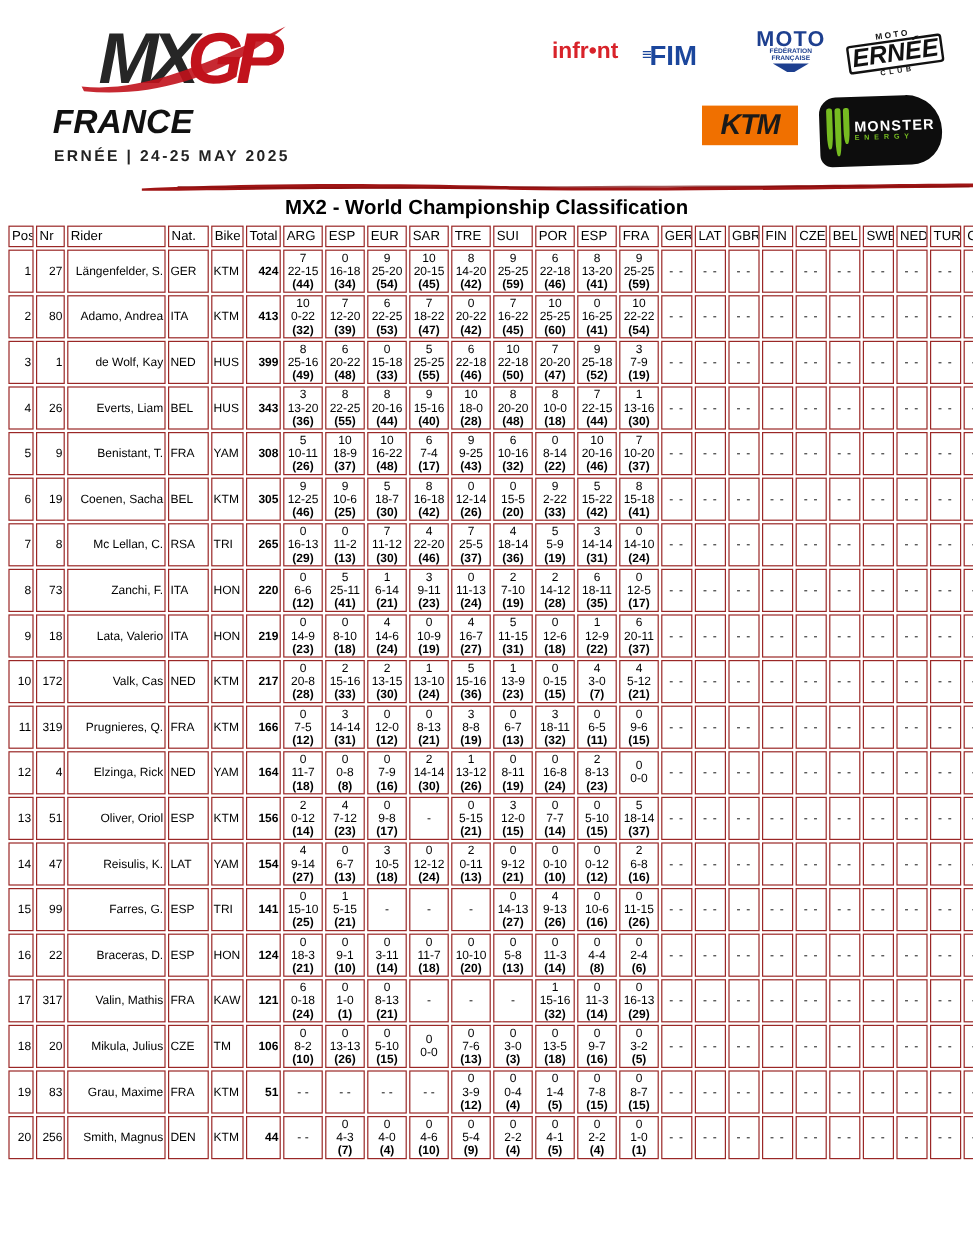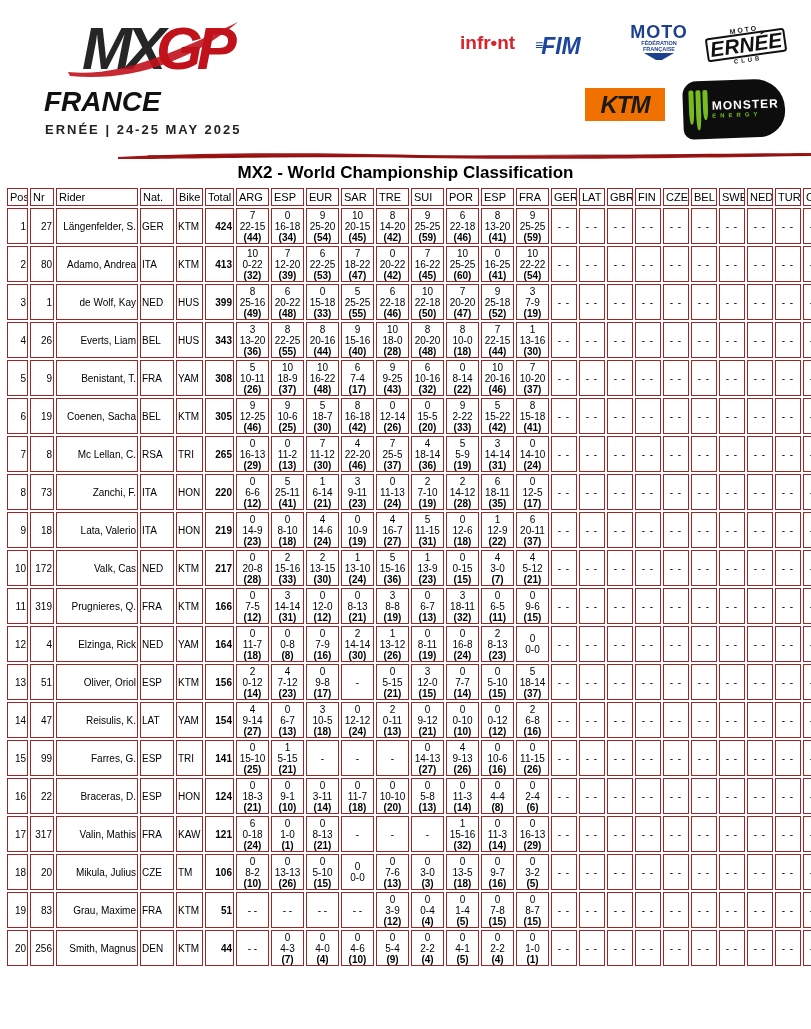--- a/index.html
+++ b/index.html
@@ -20,21 +20,21 @@
   }
   
   .hdr{position:absolute;left:0;top:0;width:811px;height:150px;}
   .mxgp{position:absolute;left:42px;top:14px;width:215px;height:70px;}
   .mxgp .mx{font-style:italic;font-weight:bold;font-size:60px;letter-spacing:-6px;color:#262626;margin-left:40px;}
   .mxgp .gp{font-style:italic;font-weight:bold;font-size:60px;letter-spacing:-6px;color:#c1121c;margin-left:-4px;text-align:center;}
   .mxgp svg.swoosh{position:absolute;left:18px;top:6px;width:200px;height:60px;pointer-events:none;}
   .event-name{position:absolute;left:44px;top:86px;font-size:28px;font-weight:bold;font-style:italic;letter-spacing:0px;color:#111;}
   .event-sub{position:absolute;left:45px;top:122px;font-size:13px;font-weight:bold;letter-spacing:2px;color:#222;}
   .sp-infront{position:absolute;left:460px;top:32px;font-size:19px;font-weight:bold;color:#d8232a;letter-spacing:0px;}
-  .sp-fim{position:absolute;left:535px;top:33px;font-size:23px;font-weight:bold;font-style:italic;color:var(--fim-blue);}
+  .sp-fim{position:absolute;left:535px;top:33px;font-size:23px;font-weight:bold;color:var(--fim-blue);}
   .sp-fim .wings{font-size:14px;letter-spacing:-2px;vertical-align:4px;}
   .sp-ffm{position:absolute;left:626px;top:24px;width:66px;text-align:center;color:var(--ffm-blue);}
   .sp-ffm .big{font-size:18px;font-weight:bold;letter-spacing:1px;line-height:16px;}
   .sp-ffm .small{font-size:5.5px;font-weight:bold;line-height:6px;}
   .sp-ffm .chev{width:30px;height:8px;margin:1px auto 0;border-left:12px solid transparent;border-right:12px solid transparent;border-top:7px solid var(--ffm-blue);}
   .sp-ernee{position:absolute;left:706px;top:26px;width:80px;transform:rotate(-8deg);color:#111;text-align:center;}
   .sp-ernee .tiny{font-size:7px;font-weight:bold;letter-spacing:2px;line-height:7px;}
   .sp-ernee .big{font-size:21px;font-weight:bold;font-style:italic;letter-spacing:0px;line-height:20px;border:2px solid #111;border-radius:3px;padding:0 2px;background:#fff;}
   .sp-ernee .tiny2{font-size:6px;font-weight:bold;letter-spacing:3px;line-height:7px;}
   .sp-ktm{position:absolute;left:585px;top:88px;width:80px;height:33px;background:var(--ktm-orange);

